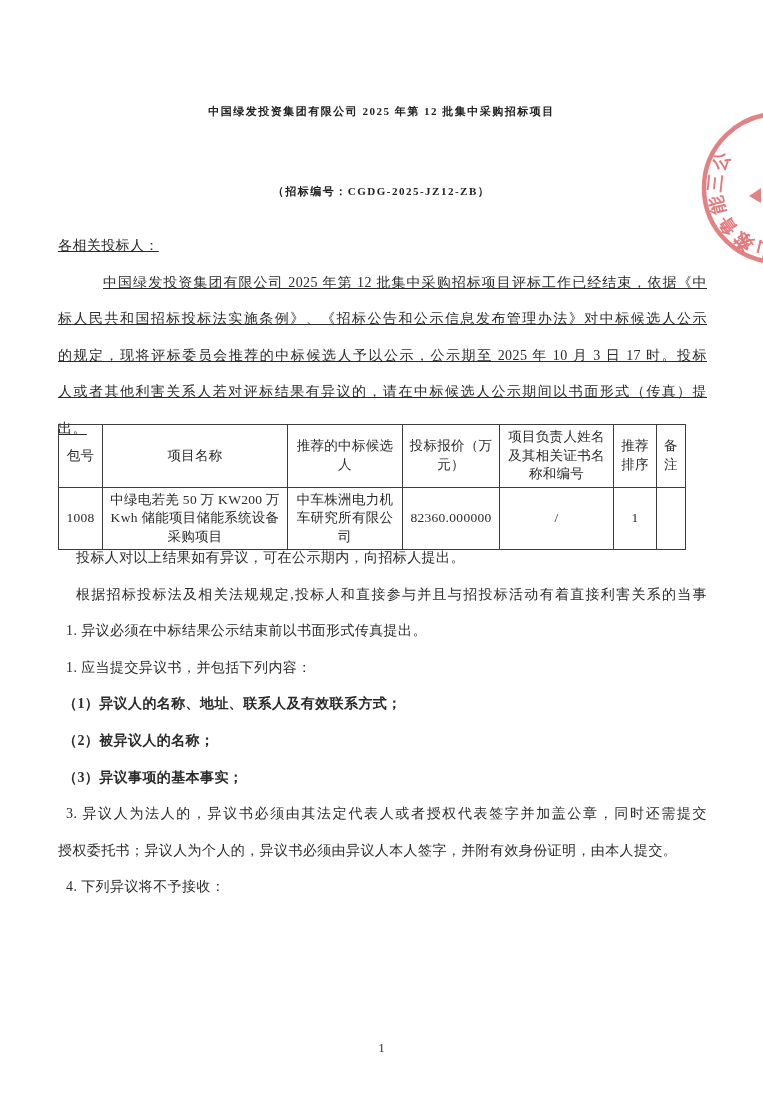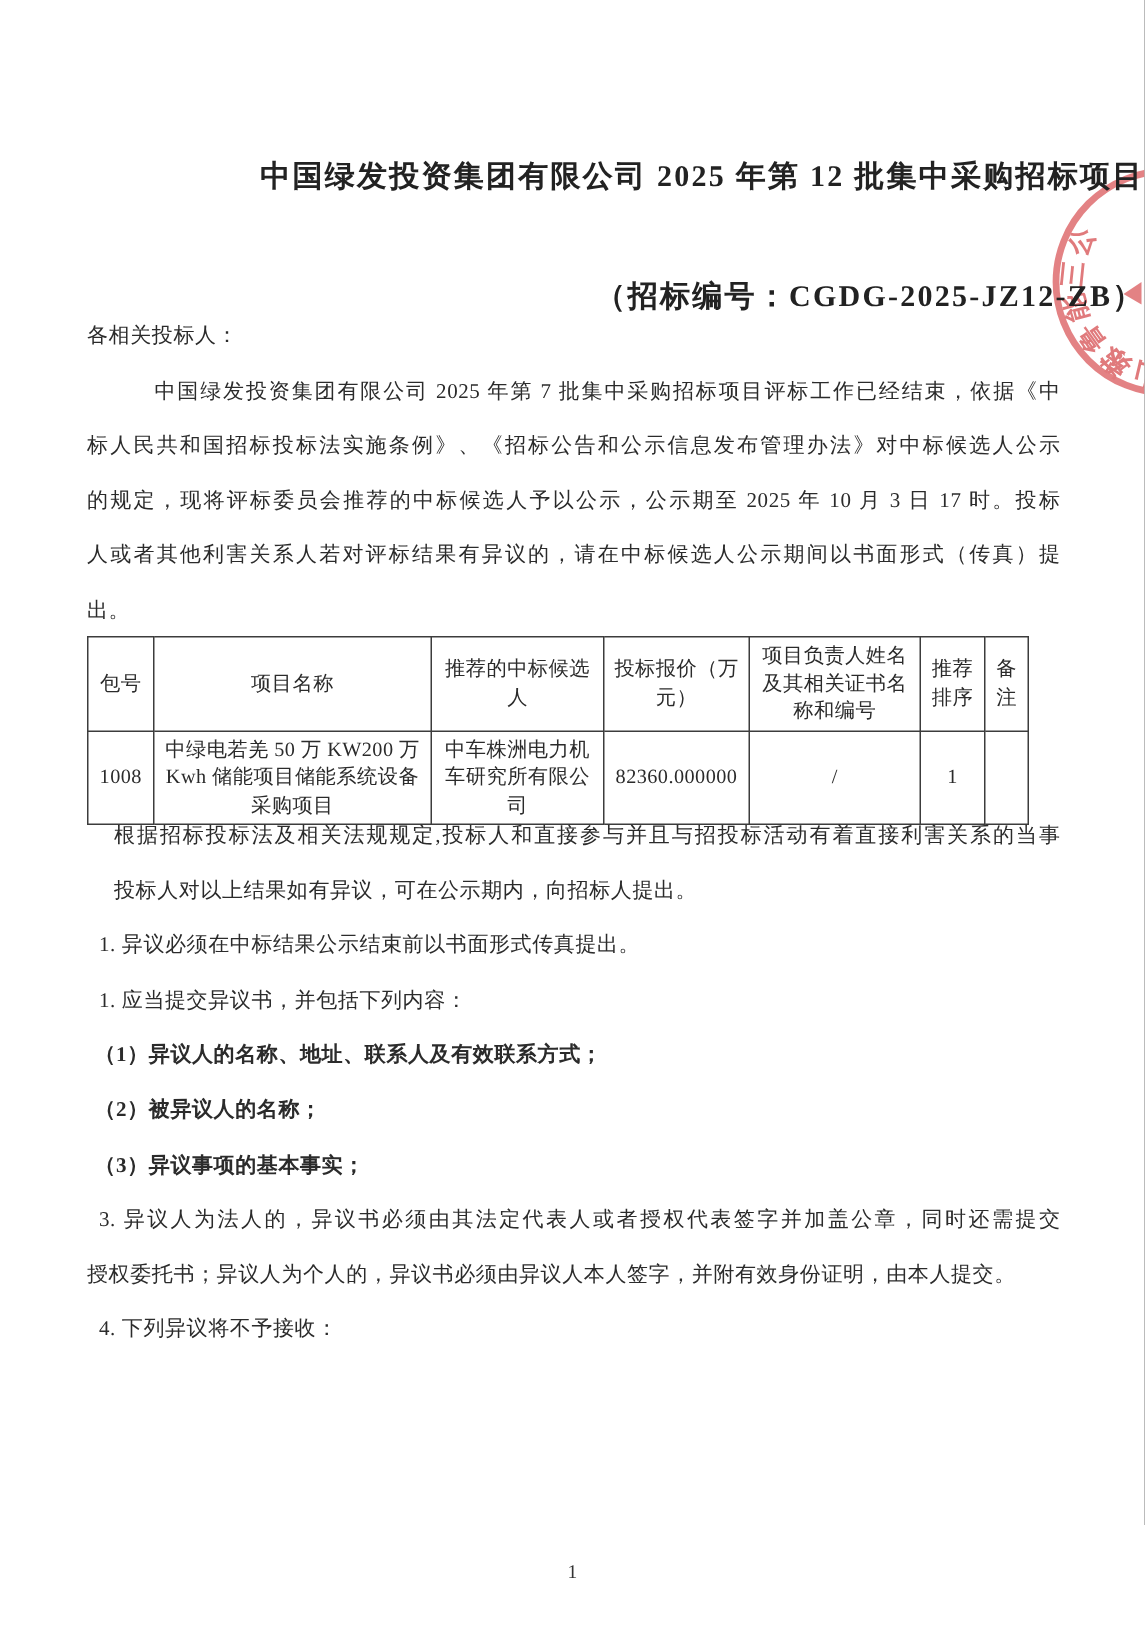--- a/index.html
+++ b/index.html
@@ -8,34 +8,34 @@
     width:763px;height:1094px;
     margin:0 auto;
     background:#ffffff;
     overflow:hidden;
     font-family:"Liberation Serif","DejaVu Serif",serif;
     color:#2b2b2b;
   }
   
   .title-line{
     position:absolute;left:0;right:0;
-    text-align:right;
-    font-size:20px;font-weight:bold;
+    text-align:center;
+    font-size:11px;font-weight:bold;
     letter-spacing:1.5px;
     color:#222;
   }
   .t1{top:104px;}
   .t2{top:146px;letter-spacing:2px;}
   .t3{top:184px;}
   
   .textblock{
     position:absolute;left:58px;width:649px;
     font-size:14px;
   }
-  .tb1{top:207px;}
+  .tb1{top:228px;text-decoration:underline;}
   .tb2{top:540px;}
   .line{
     height:36.6px;line-height:36.6px;
     letter-spacing:0.4px;
     white-space:normal;
     overflow:hidden;
   }
   .just{text-align:justify;text-align-last:justify;text-justify:inter-character;}
   .indent-big{text-indent:45px;}
   .indent-sm{text-indent:18px;}
@@ -91,21 +91,21 @@
       <text x="50" y="152" font-size="17" font-weight="bold" fill="#d85558" transform="rotate(-38 50 152)" font-family="Liberation Serif, DejaVu Serif, serif">招</text>
       <polygon points="59,96 71,88 71,103" fill="#dc5f62"></polygon>
     </g>
   </svg>
 
   <div class="title-line t1">中国绿发投资集团有限公司 2025 年第 12 批集中采购招标项目</div>
   <div class="title-line t3">（招标编号：CGDG-2025-JZ12-ZB）</div>
 
   <div class="textblock tb1">
     <div class="line">各相关投标人：</div>
-    <div class="line indent-big just">中国绿发投资集团有限公司 2025 年第 7 批集中采购招标项目评标工作已经结束，依据《中</div>
+    <div class="line indent-big just">中国绿发投资集团有限公司 2025 年第 12 批集中采购招标项目评标工作已经结束，依据《中</div>
     <div class="line just">标人民共和国招标投标法实施条例》、《招标公告和公示信息发布管理办法》对中标候选人公示</div>
     <div class="line just">的规定，现将评标委员会推荐的中标候选人予以公示，公示期至 2025 年 10 月 3 日 17 时。投标</div>
     <div class="line just">人或者其他利害关系人若对评标结果有异议的，请在中标候选人公示期间以书面形式（传真）提</div>
     <div class="line">出。</div>
   </div>
 
   <table class="result-table">
     <colgroup>
       <col class="c-pkg">
         <col class="c-name">
@@ -131,22 +131,22 @@
       <td>中车株洲电力机车研究所有限公司</td>
       <td>82360.000000</td>
       <td>/</td>
       <td>1</td>
       <td></td>
     </tr>
   </tbody>
     </table>
 
   <div class="textblock tb2">
+    <div class="line indent-sm">投标人对以上结果如有异议，可在公示期内，向招标人提出。</div>
     <div class="line indent-sm just">根据招标投标法及相关法规规定,投标人和直接参与并且与招投标活动有着直接利害关系的当事</div>
-    <div class="line indent-sm">投标人对以上结果如有异议，可在公示期内，向招标人提出。</div>
     <div class="line pad-item">1. 异议必须在中标结果公示结束前以书面形式传真提出。</div>
     <div class="line pad-item">1. 应当提交异议书，并包括下列内容：</div>
     <div class="line pad-paren">（1）异议人的名称、地址、联系人及有效联系方式；</div>
     <div class="line pad-paren">（2）被异议人的名称；</div>
     <div class="line pad-paren">（3）异议事项的基本事实；</div>
     <div class="line pad-item just">3. 异议人为法人的，异议书必须由其法定代表人或者授权代表签字并加盖公章，同时还需提交</div>
     <div class="line">授权委托书；异议人为个人的，异议书必须由异议人本人签字，并附有效身份证明，由本人提交。</div>
     <div class="line pad-item">4. 下列异议将不予接收：</div>
   </div>
 

